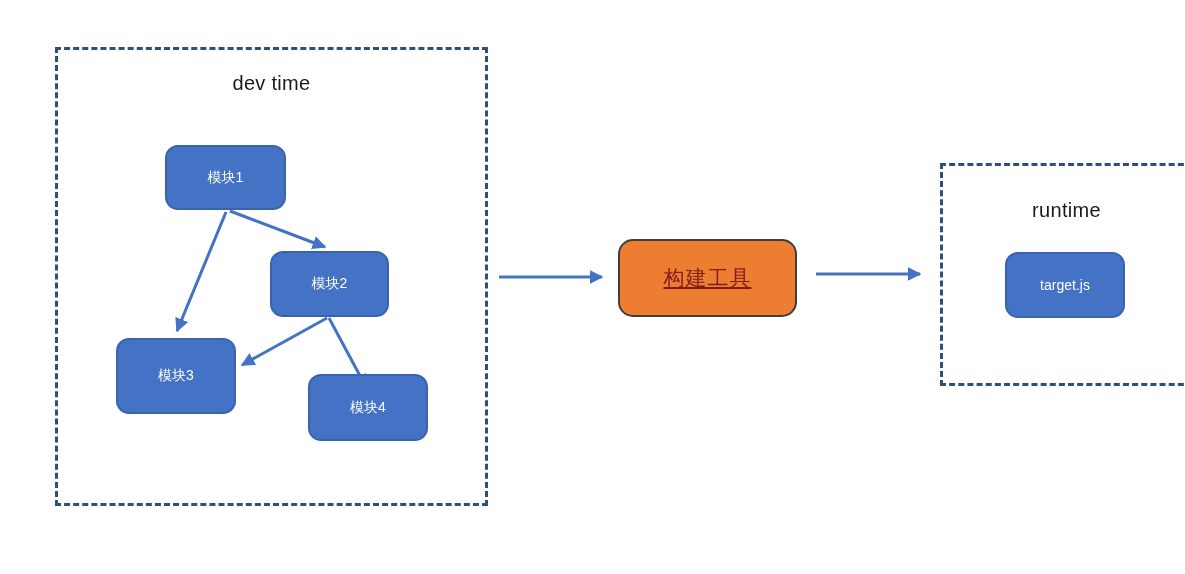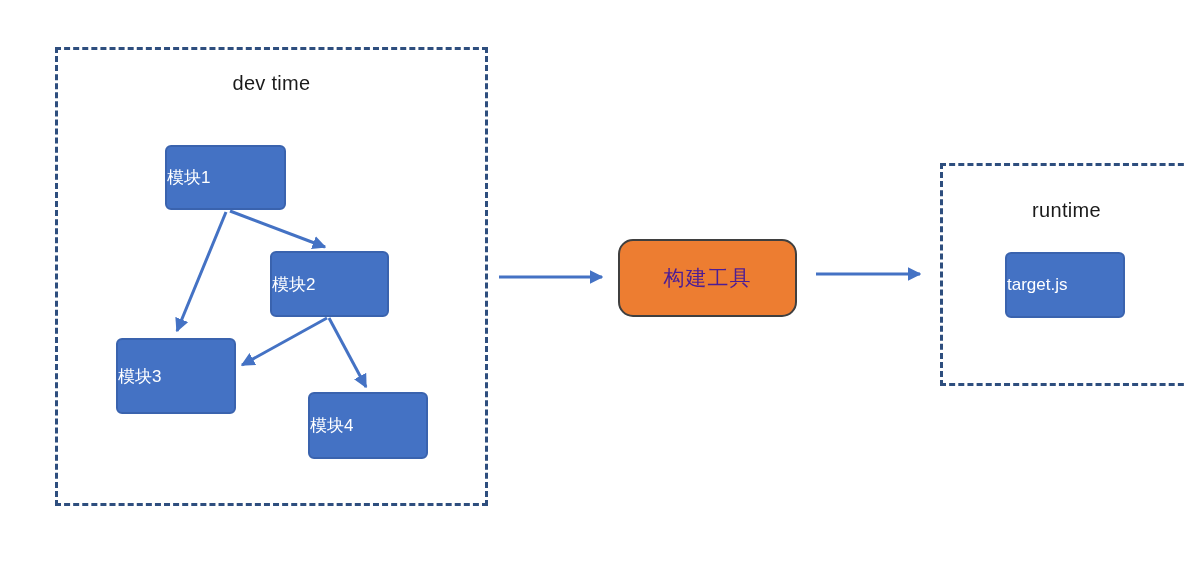--- a/index.html
+++ b/index.html
@@ -32,46 +32,47 @@
     color: #1a1a1a;
     font-size: 20px;
     letter-spacing: 0.3px;
   }
   .group-devtime .group-label { top: 22px; }
   .group-runtime .group-label { top: 33px; }
   .node {
     position: absolute;
     background: #4472c4;
     border: 2px solid #3a63ae;
-    border-radius: 6px;
+    border-radius: 13px;
     box-sizing: border-box;
     display: flex;
     align-items: center;
-    justify-content: flex-start;
+    justify-content: center;
     color: #ffffff;
-    font-size: 17px;
+    font-size: 14px;
   }
   .node-m1 { left: 130px; top: 145px; width: 121px; height: 65px; }
   .node-m2 { left: 235px; top: 251px; width: 119px; height: 66px; }
   .node-m3 { left: 81px;  top: 338px; width: 120px; height: 76px; }
-  .node-m4 { left: 273px; top: 392px; width: 120px; height: 67px; }
+  .node-m4 { left: 273px; top: 374px; width: 120px; height: 67px; }
   .node-target { left: 970px; top: 252px; width: 120px; height: 66px; }
   .node-tool {
     position: absolute;
     left: 583px; top: 239px; width: 179px; height: 78px;
     background: #ed7d31;
     border: 2px solid #3f3f3f;
     border-radius: 15px;
     box-sizing: border-box;
     display: flex;
     align-items: center;
     justify-content: center;
-    color: #4c1d95;
+    color: #7f1d1d;
     font-size: 21px;
     letter-spacing: 1px;
+    text-decoration: underline;
   }
   .edges {
     position: absolute;
     left: 0; top: 0;
     width: 1185px;
     height: 574px;
     pointer-events: none;
   }
   .watermark {
     position: absolute;

